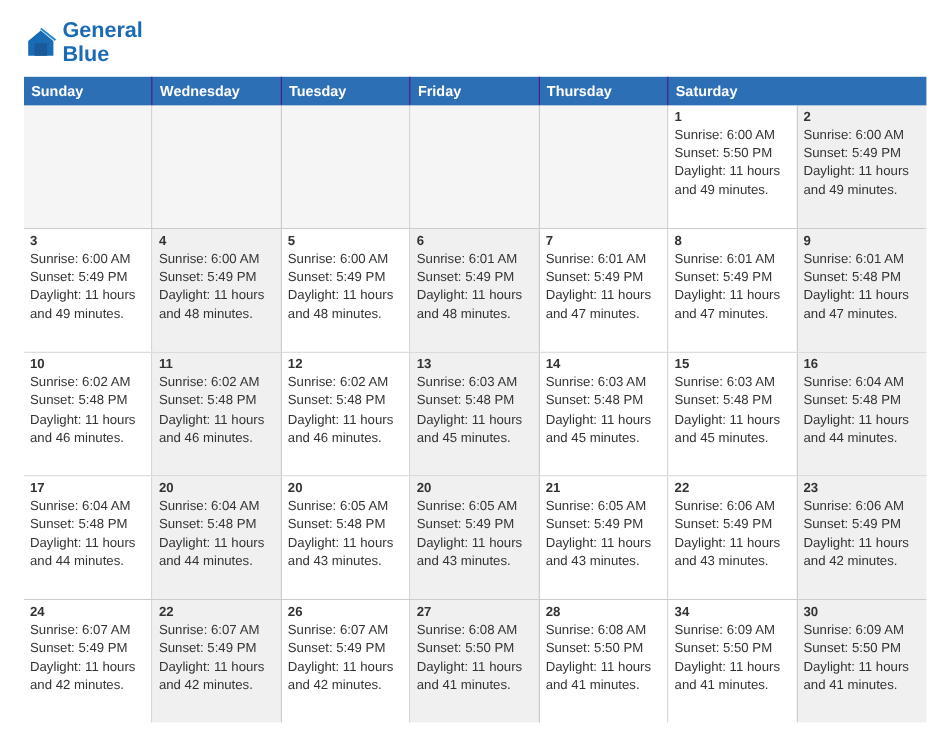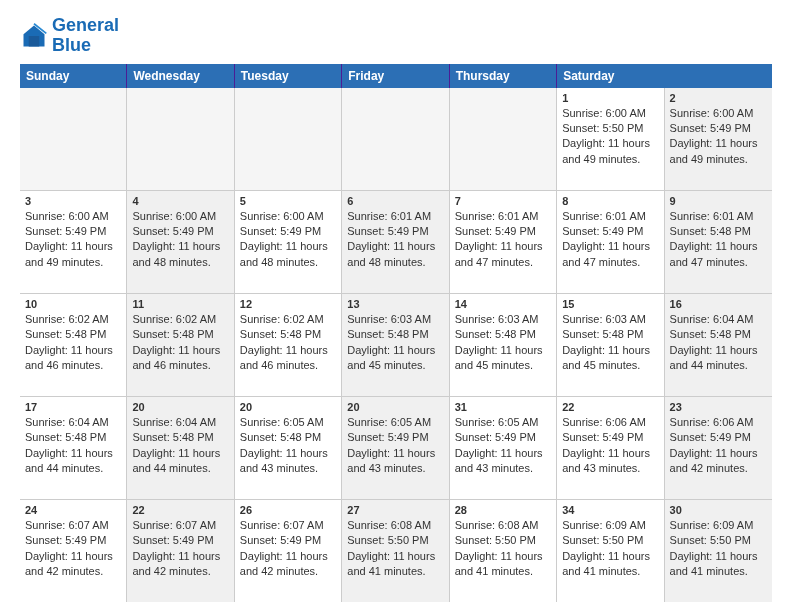--- a/index.html
+++ b/index.html
@@ -259,21 +259,21 @@
 Sunset: 5:48 PM
 Daylight: 11 hours and 43 minutes.</div>
           </div>
           <div class="cal-cell shaded">
             <span class="day-num">20</span>
             <div class="cell-text" style="white-space: pre-line;">Sunrise: 6:05 AM
 Sunset: 5:49 PM
 Daylight: 11 hours and 43 minutes.</div>
           </div>
           <div class="cal-cell">
-            <span class="day-num">31</span>
+            <span class="day-num">21</span>
             <div class="cell-text" style="white-space: pre-line;">Sunrise: 6:05 AM
 Sunset: 5:49 PM
 Daylight: 11 hours and 43 minutes.</div>
           </div>
           <div class="cal-cell">
             <span class="day-num">22</span>
             <div class="cell-text" style="white-space: pre-line;">Sunrise: 6:06 AM
 Sunset: 5:49 PM
 Daylight: 11 hours and 43 minutes.</div>
           </div>

